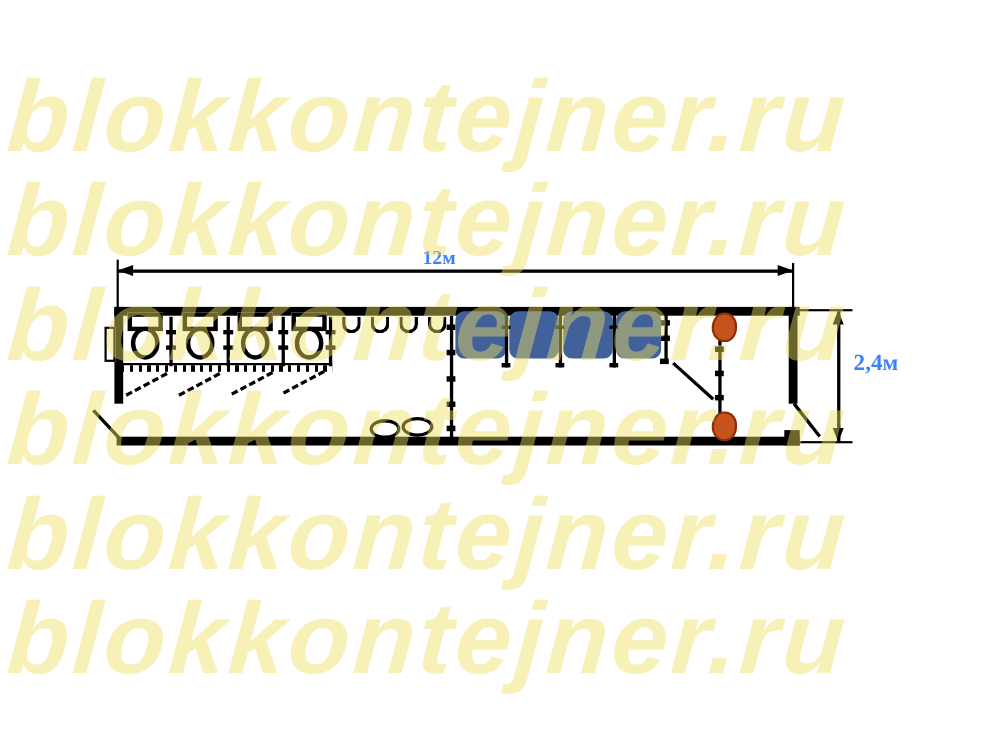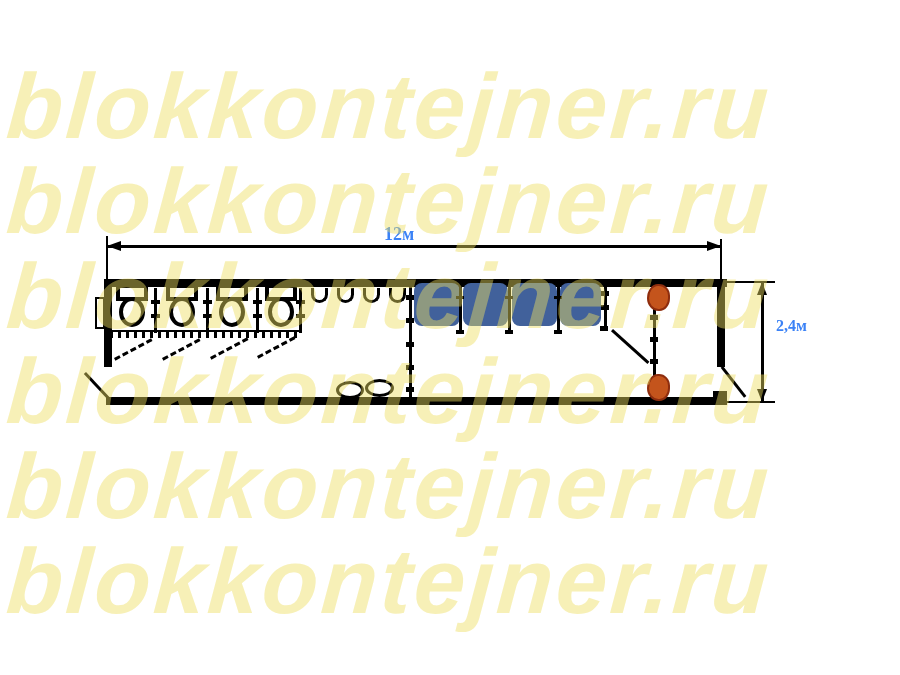--- a/index.html
+++ b/index.html
@@ -63,21 +63,21 @@
       <div class="blk" style="left:720px;top:239px;width:2px;height:42px;"></div>
       <div class="dim-label" style="left:384px;top:224px;width:72px;font-size:18px;">12м</div>
     </div>
 
     <div>
       <div class="blk" style="left:761px;top:283px;width:3px;height:118px;"></div>
       <div class="arr" style="left:757px;top:282px;border-left:5px solid transparent;border-right:5px solid transparent;border-bottom:13px solid #000;"></div>
       <div class="arr" style="left:757px;top:389px;border-left:5px solid transparent;border-right:5px solid transparent;border-top:13px solid #000;"></div>
       <div class="blk" style="left:726px;top:281px;width:49px;height:2px;"></div>
       <div class="blk" style="left:715px;top:401px;width:60px;height:2px;"></div>
-      <div class="dim-label" style="left:776px;top:317px;width:64px;font-size:16px;">2,4м</div>
+      <div class="dim-label" style="left:776px;top:317px;width:64px;font-size:21px;">2,4м</div>
     </div>
 
     <div>
       <div class="blk" style="left:104px;top:279px;width:623px;height:8px;"></div>
       <div class="blk" style="left:106px;top:397px;width:621px;height:8px;"></div>
       <div class="blk" style="left:104px;top:279px;width:8px;height:88px;"></div>
       <div class="blk" style="left:717px;top:279px;width:8px;height:88px;"></div>
       <div class="blk" style="left:713px;top:391px;width:14px;height:14px;"></div>
       <div class="abs" style="left:95px;top:297px;width:10px;height:32px;border:2px solid #000;background:#fff;box-sizing:border-box;"></div>
       <div class="leaf" style="left:86px;top:372px;width:37px;transform:rotate(47deg);"></div>

